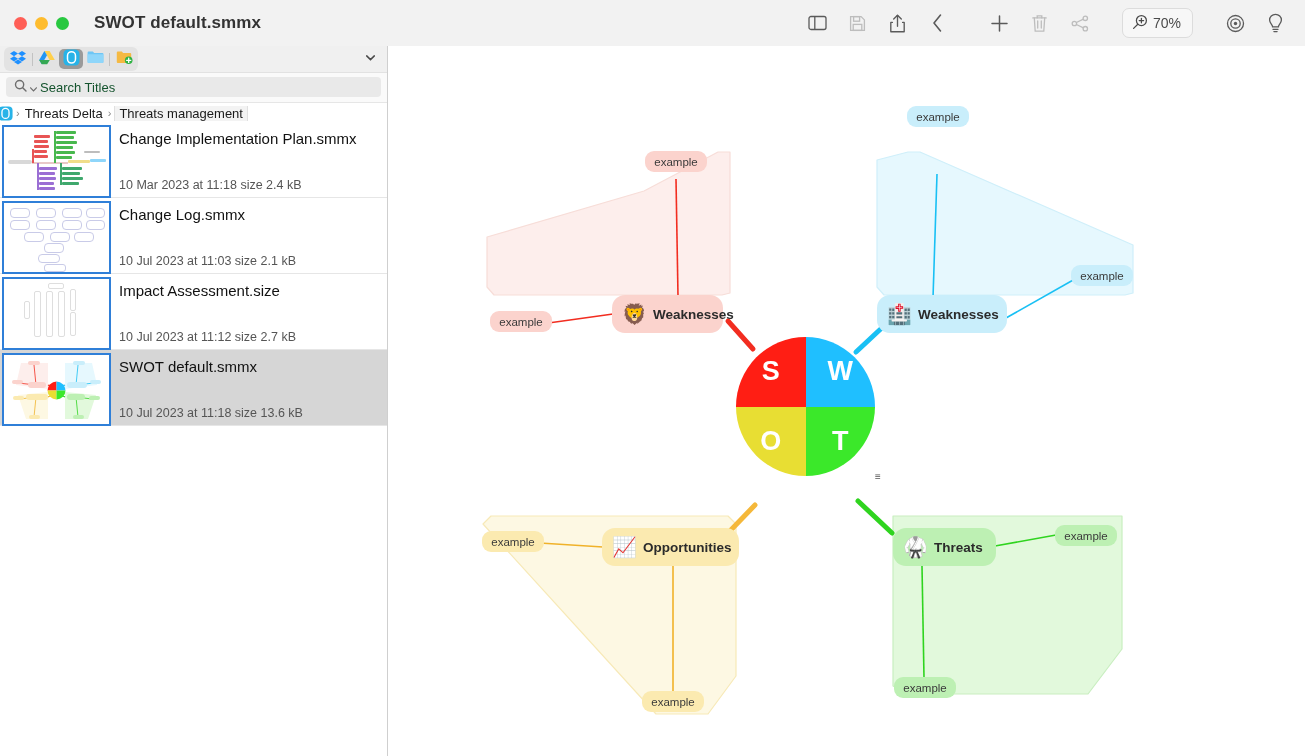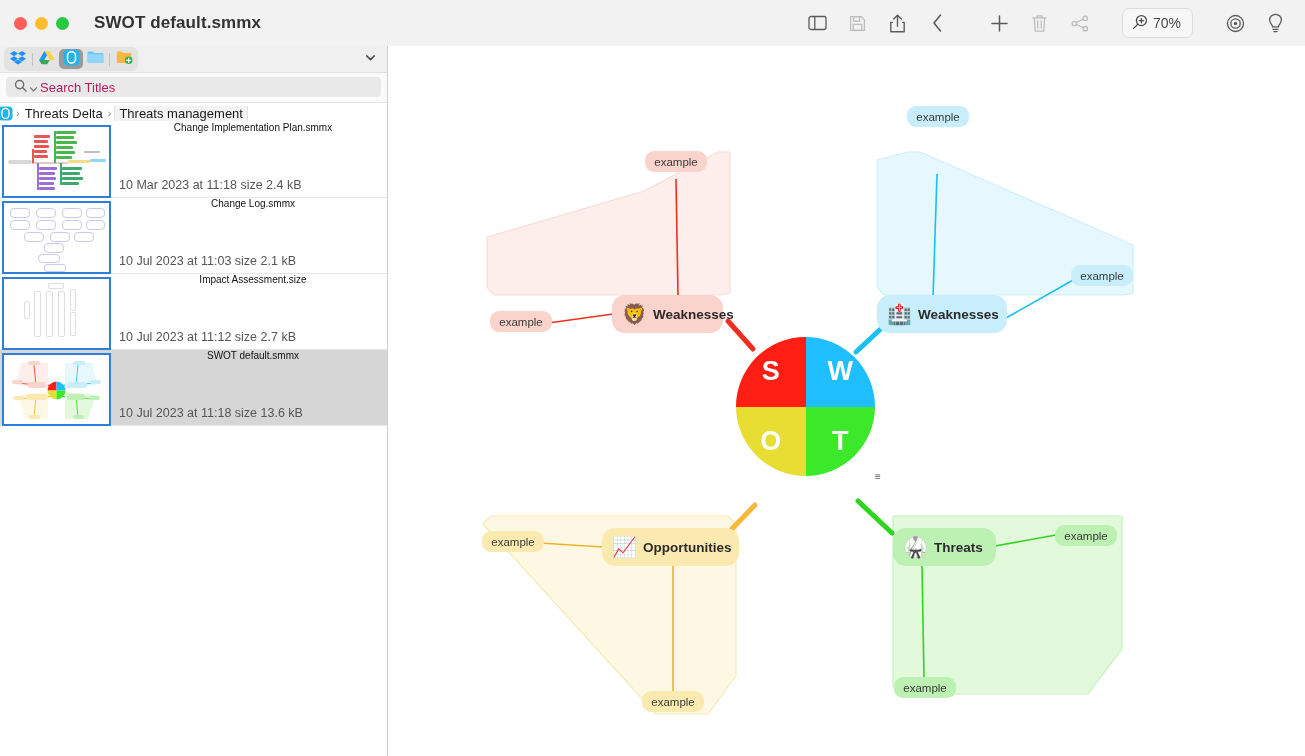--- a/index.html
+++ b/index.html
@@ -2,21 +2,21 @@
 <html><head>
 <meta charset="utf-8">
 <style>
   html,body{margin:0;padding:0;}
   body{
     width:1305px;height:756px;overflow:hidden;
     font-family:"Liberation Sans",sans-serif;
     background:#ffffff;
     -webkit-font-smoothing:antialiased;
   }
-  .app{position:relative;width:1182px;height:756px;text-align:center;}
+  .app{position:relative;width:1182px;height:756px;}
 
   
   .titlebar{
     position:absolute;left:0;top:0;width:1305px;height:46px;
     background:#f2f2f2;border-bottom:1px solid #d8d8d8;
     display:flex;align-items:center;
   }
   .traffic{display:flex;align-items:center;gap:8px;margin-left:14px;}
   .dot{width:13px;height:13px;border-radius:50%;}
   .dot.red{background:#ff5f57;}
@@ -65,42 +65,42 @@
   .side-chevron{
     position:absolute;right:8px;top:3px;width:18px;height:18px;
     display:flex;align-items:center;justify-content:center;
     border-radius:4px;color:#555;font-size:9px;
   }
   .searchwrap{padding:4px 6px 5px 6px;background:#fafafa;}
   .searchbox{
     display:flex;align-items:center;height:20px;background:#e9e9e9;
     border-radius:4px;padding:0 8px;gap:3px;
   }
-  .searchbox .ph{color:#be185d;font-size:13px;}
+  .searchbox .ph{color:#14532d;font-size:13px;}
   .crumbbar{
     display:flex;align-items:center;height:20px;background:#ffffff;
     border-top:1px solid #e6e6e6;border-bottom:1px solid #d5d5d5;
     font-size:13px;color:#1a1a1a;padding-left:2px;
   }
   .crumb-sep{color:#888;font-size:11px;margin:0 3px;}
   .crumb{padding:0 2px;}
   .crumb.last{background:#f3f3f3;border-left:1px solid #e0e0e0;border-right:1px solid #e0e0e0;padding:0 4px;}
 
   .filelist{position:absolute;left:0;top:76px;width:387px;bottom:0;background:#fff;}
   .filerow{
     display:flex;height:75px;border-bottom:1px solid #e6e6e6;
     position:relative;
   }
   .filerow.selected{background:#d6d6d6;}
   .thumb{
     width:105px;height:69px;margin:3px 0 0 2px;
     border:2px solid #2f7fd8;background:#fff;flex:none;position:relative;overflow:hidden;
   }
   .fmeta{flex:1;padding-left:8px;position:relative;}
-  .fname{font-size:10px;color:#111;margin-top:0;}
+  .fname{font-size:15px;color:#111;margin-top:8px;}
   .fsub{
     position:absolute;bottom:5px;left:8px;font-size:12.5px;color:#555;
   }
 
   
   .mini{position:absolute;inset:0;}
   .mini i{position:absolute;display:block;}
 
   
   .canvas{

